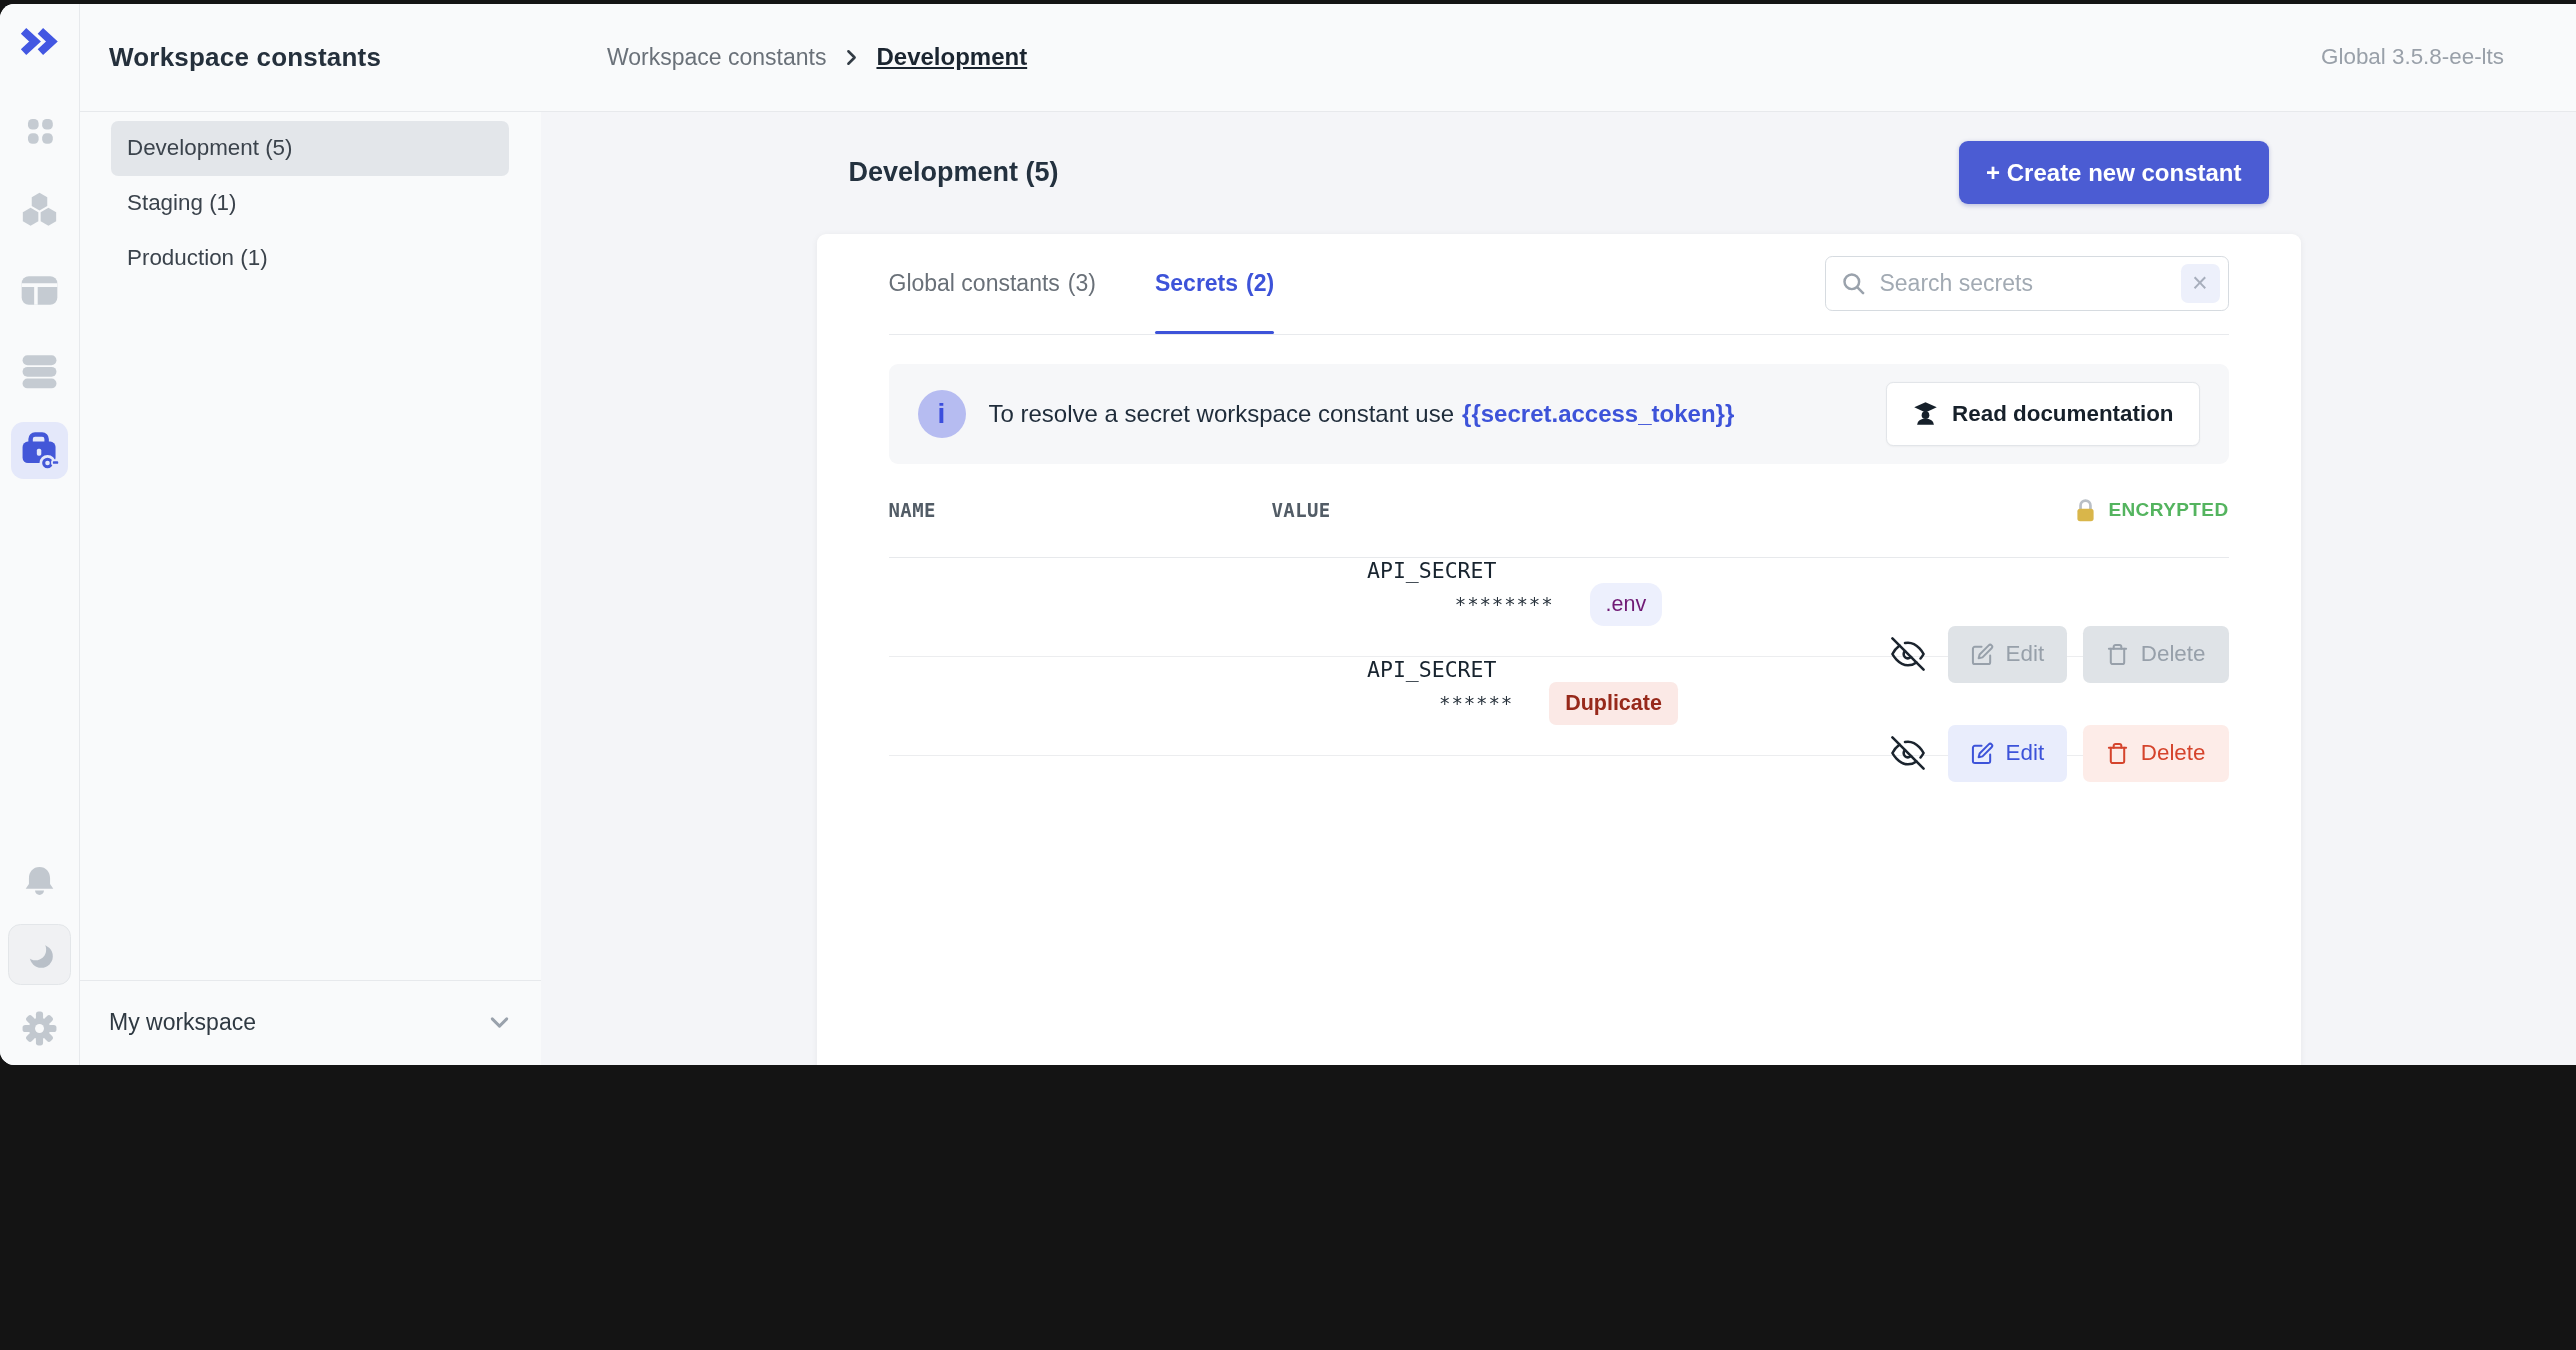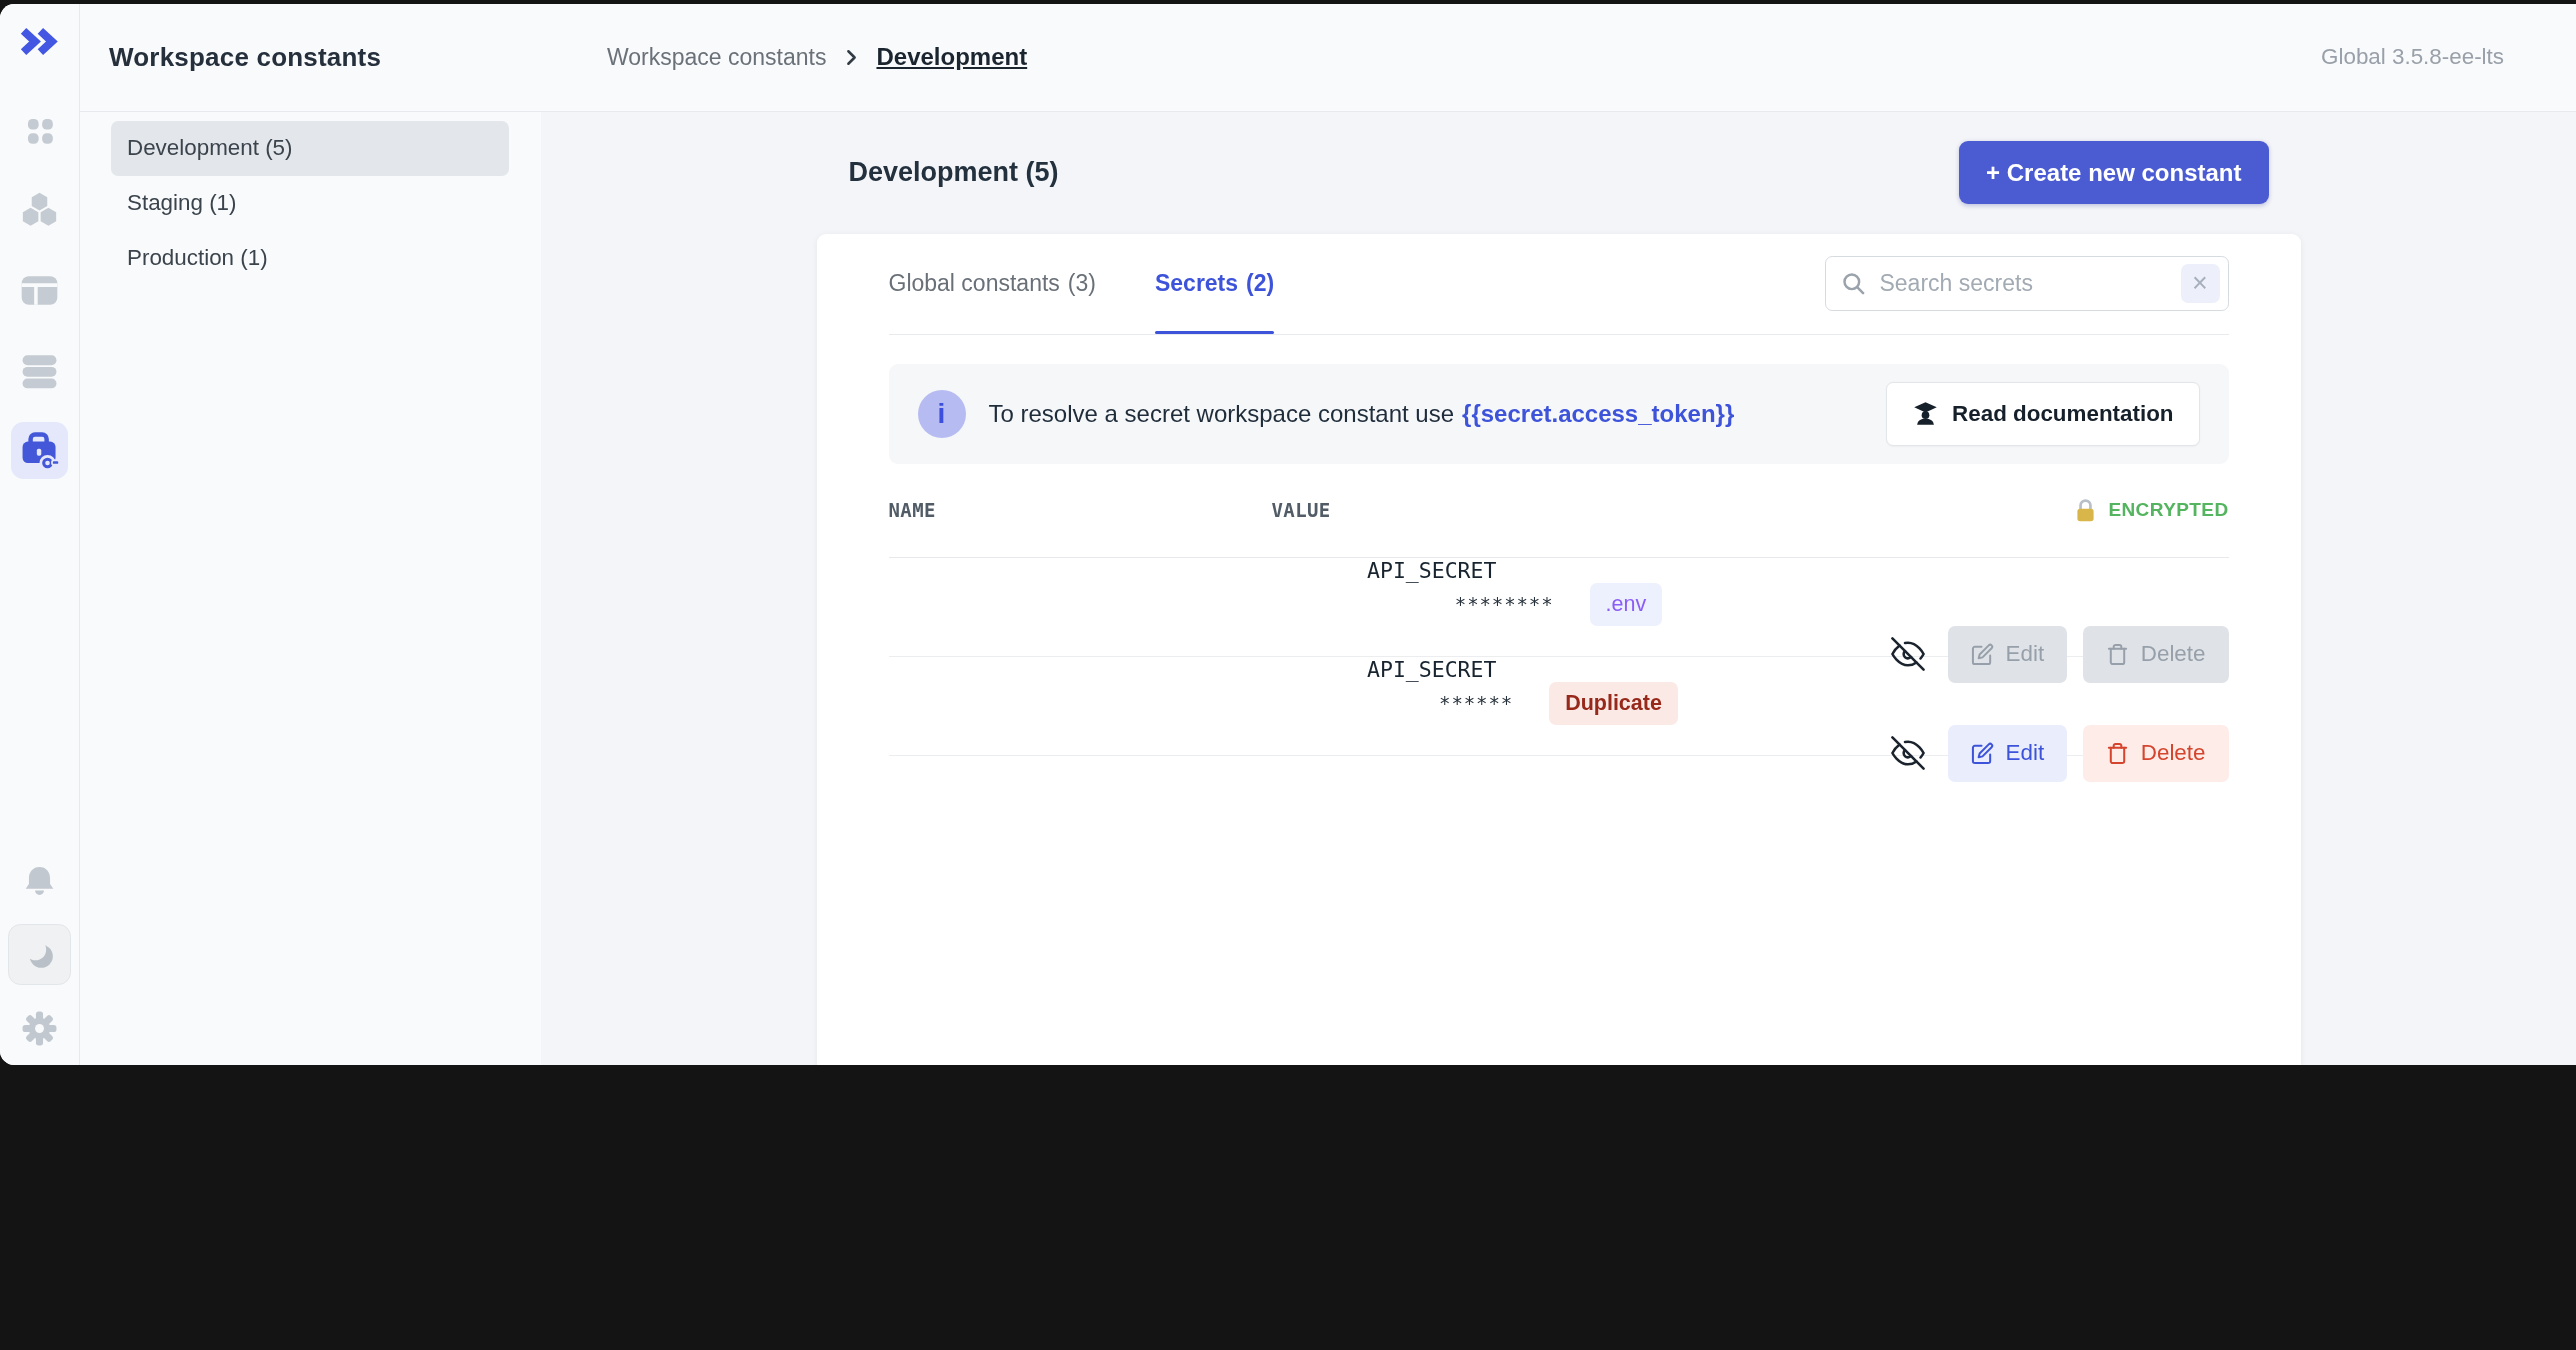--- a/index.html
+++ b/index.html
@@ -82,21 +82,21 @@
   .th{font-family:"DejaVu Sans Mono",monospace;font-size:19px;font-weight:700;color:#525c66;letter-spacing:0.4px;}
   .col-name{width:383px;flex:0 0 auto;}
   .encrypted{margin-left:auto;display:flex;align-items:center;gap:9px;}
   .encrypted-label{font-size:19px;font-weight:700;color:#54b45f;letter-spacing:0.4px;}
 
   .row{display:flex;align-items:center;height:98px;border-bottom:0.9px solid #ecedef;flex-direction:column;}
   .cell-name{width:383px;flex:0 0 auto;font-family:"DejaVu Sans Mono",monospace;font-size:21.5px;color:#18242f;}
   .cell-value{display:flex;align-items:center;gap:36px;}
   .stars{font-family:"DejaVu Sans Mono",monospace;font-size:19px;color:#29333d;letter-spacing:0.9px;}
   .badge{height:43px;padding:0 16px;border-radius:7.2px;display:flex;align-items:center;font-size:21.5px;}
-  .badge-env{background:#edf0fd;color:#8b5cf6;}
+  .badge-env{background:#edf0fd;color:#701a75;border-radius:14px;}
   .badge-duplicate{background:#fbe9e6;color:#97291b;font-weight:700;}
   .actions{margin-left:auto;display:flex;align-items:center;gap:16px;}
   .eye-btn{background:none;border:none;padding:0;margin-right:7.2px;cursor:pointer;display:flex;}
   .btn{height:57px;border:none;border-radius:7.2px;padding:16px 23px;display:flex;align-items:center;gap:11.6px;
        font-size:22.4px;font-family:"Liberation Sans",sans-serif;cursor:pointer;}
   .btn-disabled{background:#dfe3e7;color:#97a0aa;}
   .btn-edit{background:#e9edfc;color:#3d53d9;}
   .btn-delete{background:#fdece8;color:#d5442c;}
 
   .spacer{flex:1;}
@@ -221,20 +221,26 @@
       <div class="env-item selected">
         <span>Development (5)</span>
       </div>
       <div class="env-item">
         <span>Staging (1)</span>
       </div>
       <div class="env-item">
         <span>Production (1)</span>
       </div>
     </div>
+    <div class="workspace">
+      <span>My workspace</span>
+      <svg width="29" height="29" viewBox="0 0 24 24">
+        <polyline points="6 9 12 15 18 9" fill="none" stroke="#9aa2ac" stroke-width="2.4" stroke-linecap="round" stroke-linejoin="round"></polyline>
+      </svg>
+    </div>
   </div>
 
   <div class="main">
     <div class="content">
       <div class="page-head">
         <div class="page-heading">Development (5)</div>
         <button class="create-btn">+ Create new constant</button>
       </div>
 
       <div class="card">

